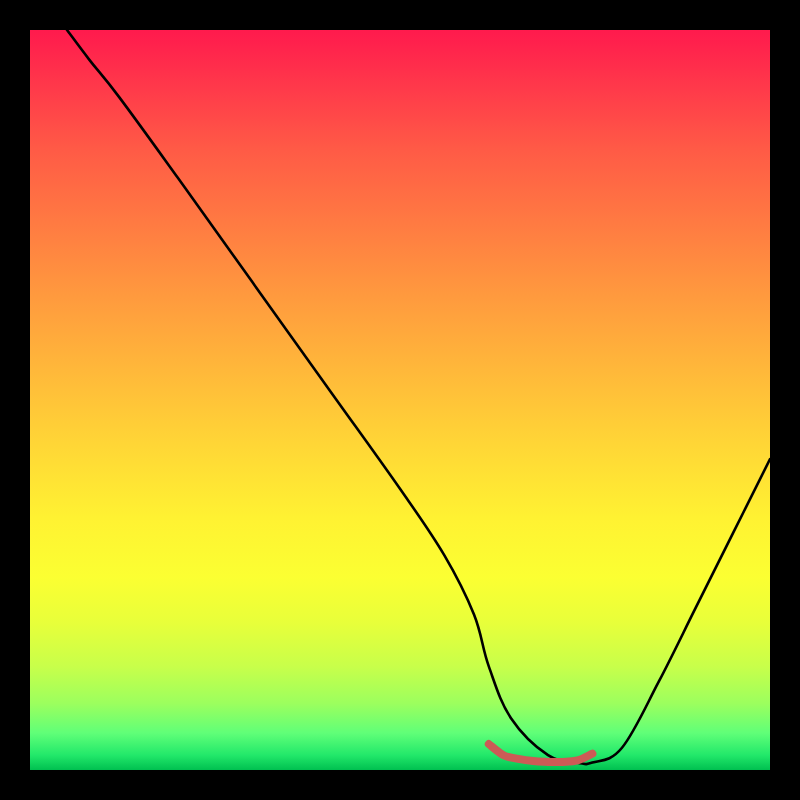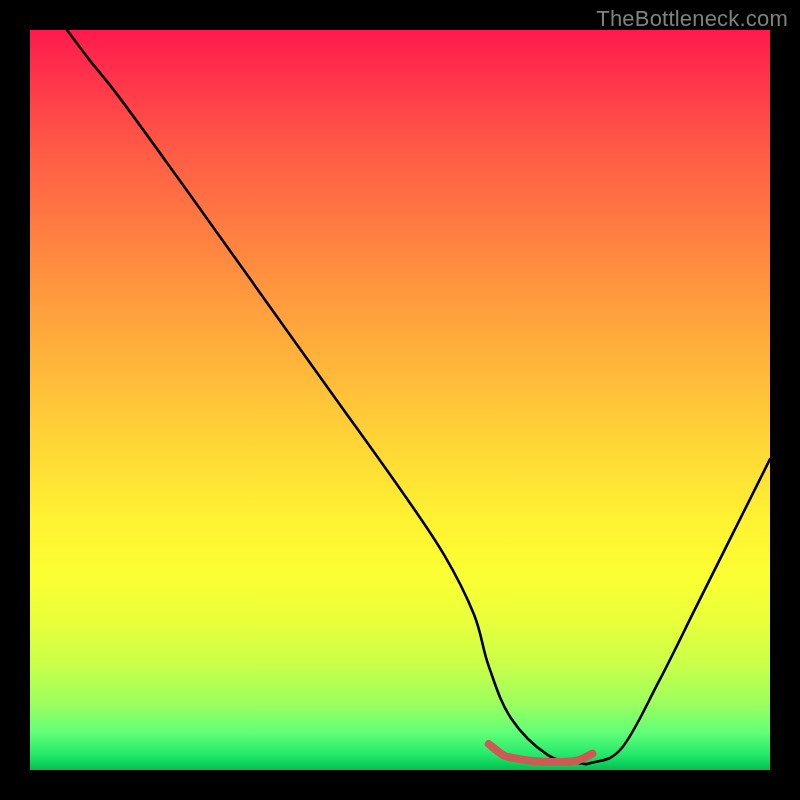--- a/index.html
+++ b/index.html
@@ -58,20 +58,19 @@
     top: 0;
     left: 0;
     width: 740px;
     height: 740px;
   }
 </style>
 </head>
 <body>
 
 <div class="frame">
-  <div class="watermark">TheBottleneck.com</div>
   <div class="plot">
     <svg class="curve" viewBox="0 0 740 740" preserveAspectRatio="none">
       <path d="M 37.0 0.0 C 41.0 5.3, 49.9 17.6, 59.2 29.6 C 68.5 41.6, 72.8 45.3, 88.8 66.6 C 104.8 87.9, 124.0 114.7, 148.0 148.0 C 172.0 181.3, 195.4 214.3, 222.0 251.6 C 248.6 288.9, 269.4 317.9, 296.0 355.2 C 322.6 392.5, 348.7 428.2, 370.0 458.8 C 391.3 489.4, 401.1 502.8, 414.4 525.4 C 427.7 548.0, 436.0 564.6, 444.0 584.6 C 452.0 604.6, 452.1 617.8, 458.8 636.4 C 465.5 655.0, 470.3 672.2, 481.0 688.2 C 491.7 704.2, 506.0 717.2, 518.0 725.2 C 530.0 733.2, 539.6 731.3, 547.6 732.6 C 555.6 733.9, 554.4 735.3, 562.4 732.6 C 570.4 729.9, 580.0 732.5, 592.0 717.8 C 604.0 703.1, 615.7 676.5, 629.0 651.2 C 642.3 625.9, 652.7 603.8, 666.0 577.2 C 679.3 550.6, 689.7 529.8, 703.0 503.2 C 716.3 476.6, 733.3 442.5, 740.0 429.2" id="curvePath" fill="none" stroke="#000" stroke-width="2.6" stroke-linejoin="round" stroke-linecap="round"></path>
       <path d="M 458.8 714.1 C 461.5 716.1, 468.3 722.5, 473.6 725.2 C 478.9 727.9, 483.1 727.8, 488.4 728.9 C 493.7 730.0, 497.9 730.6, 503.2 731.1 C 508.5 731.7, 512.7 731.7, 518.0 731.9 C 523.3 732.0, 527.5 732.1, 532.8 731.9 C 538.1 731.6, 542.3 731.8, 547.6 730.4 C 552.9 728.9, 559.7 724.9, 562.4 723.7" id="markerPath" fill="none" stroke="#cc5b56" stroke-width="8" stroke-linecap="round" stroke-linejoin="round"></path>
     </svg>
   </div>
 </div>
 
 </body></html>

